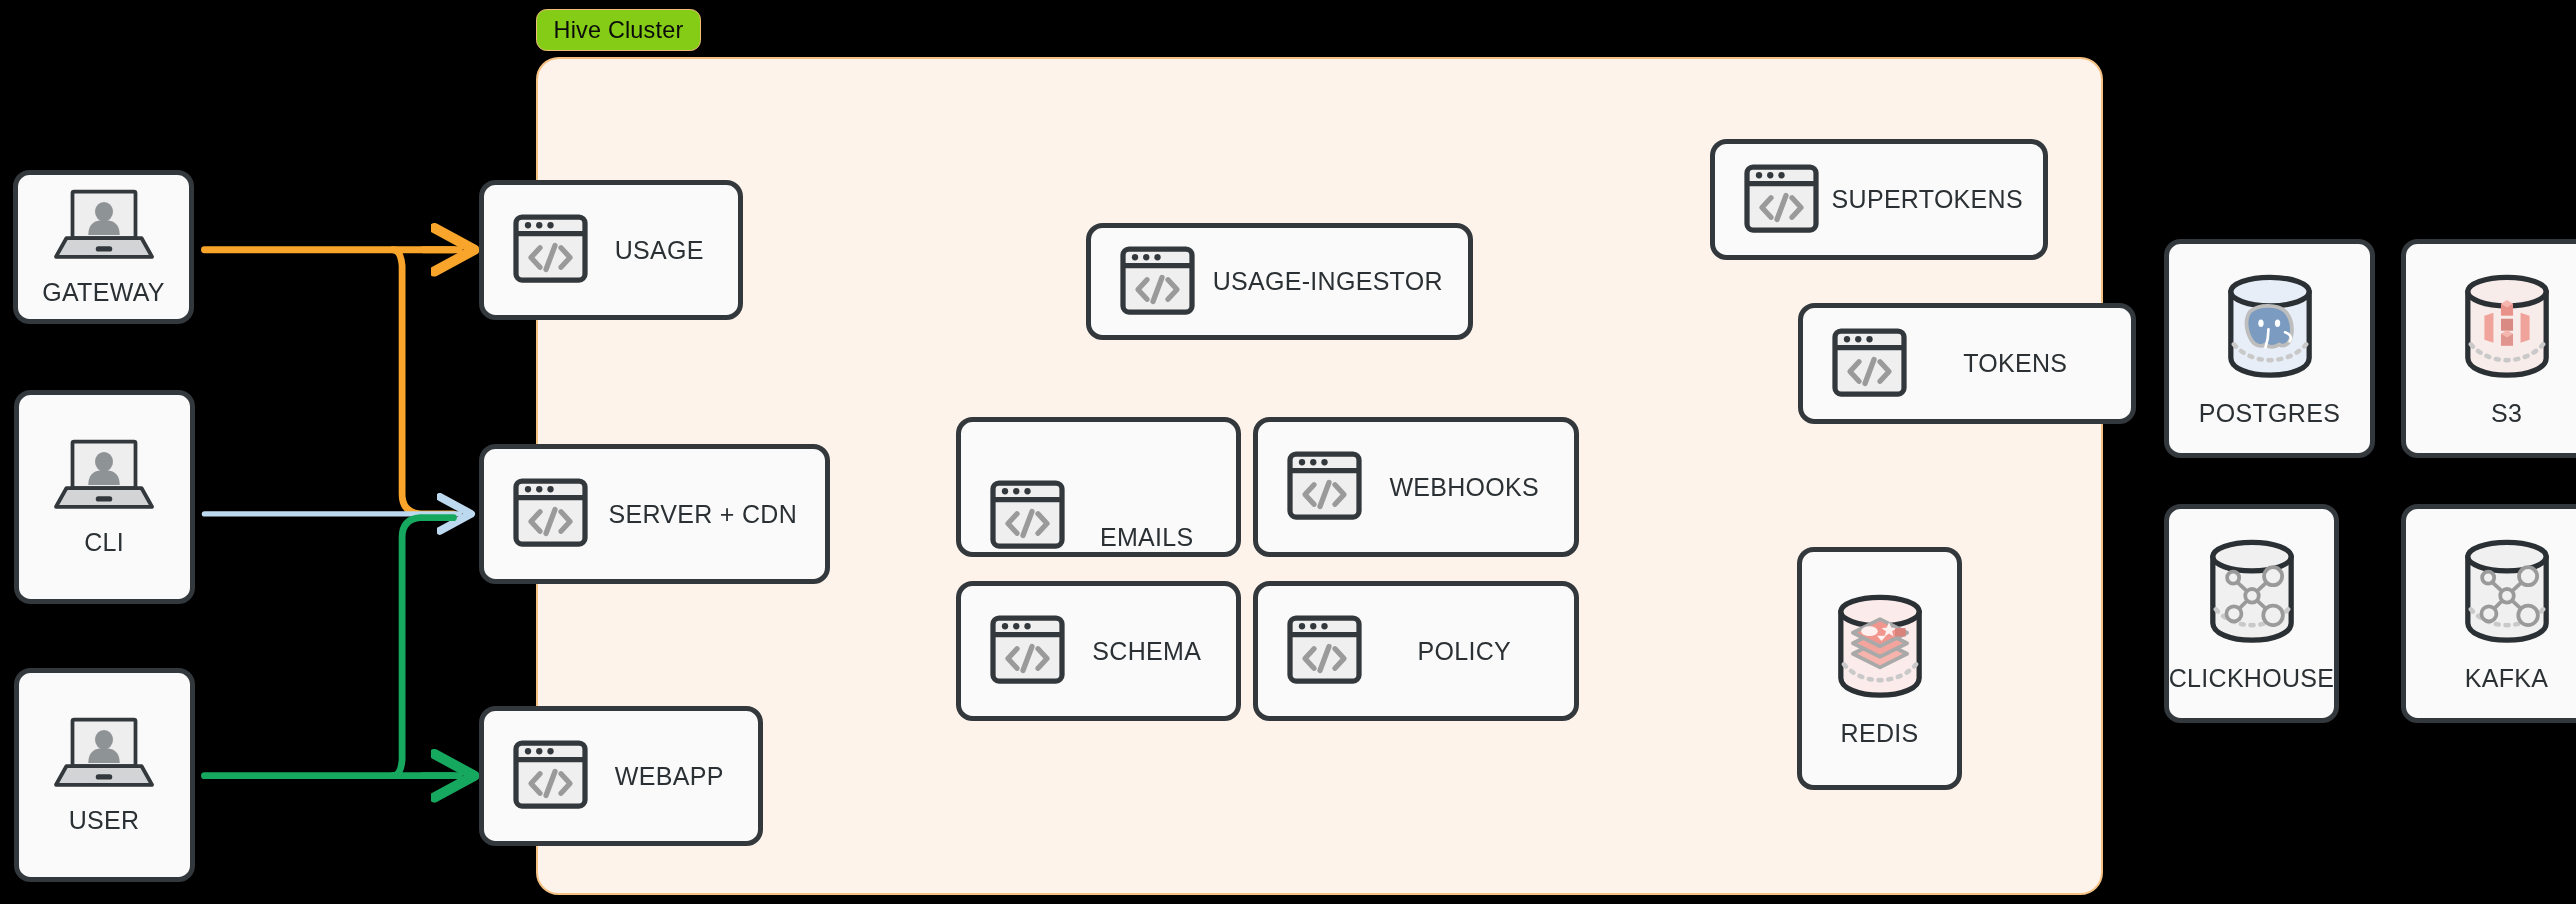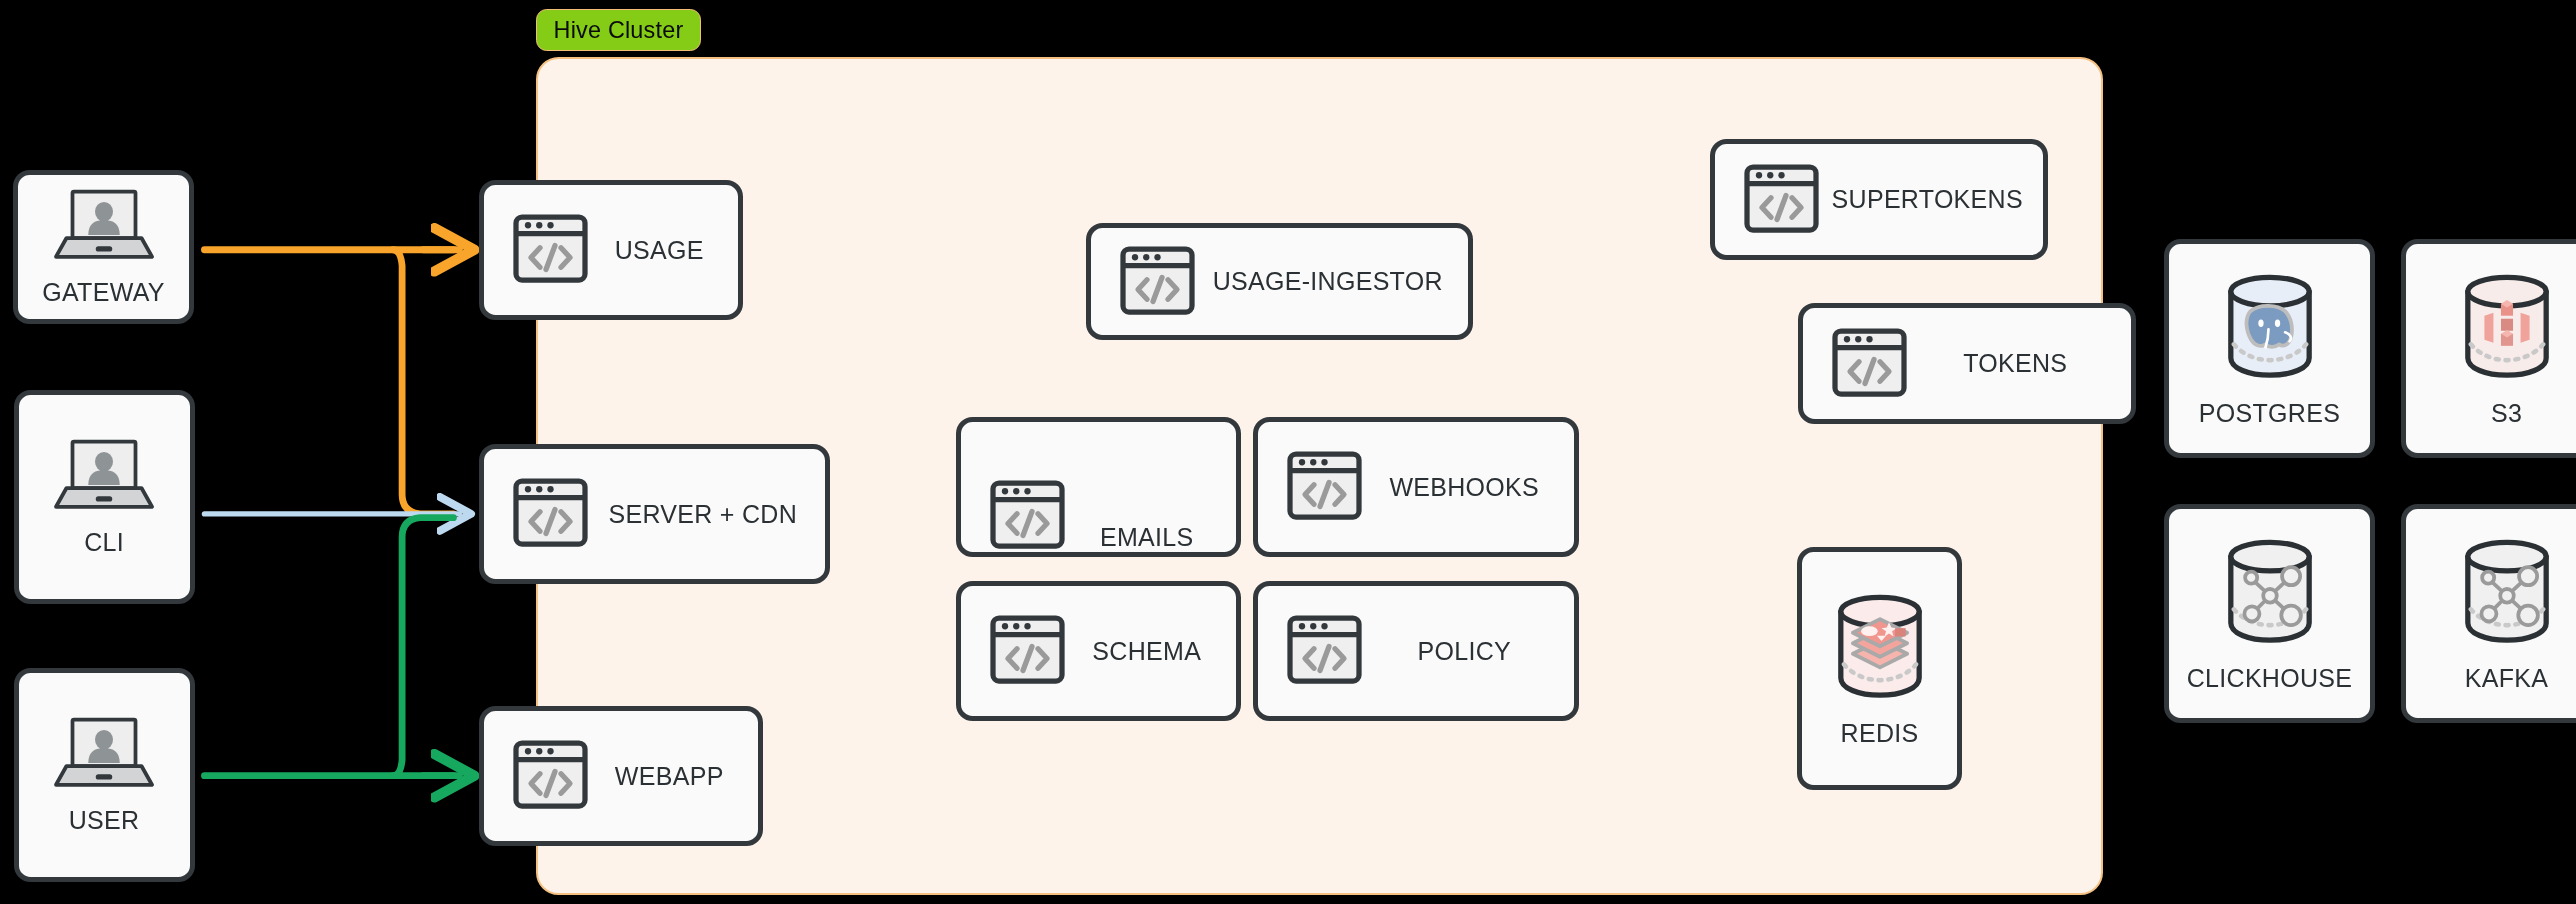--- a/index.html
+++ b/index.html
@@ -365,21 +365,21 @@
           <rect x="-8" y="-14" width="16" height="16" fill="#d98a82"></rect>
           <rect x="-8" y="6" width="16" height="16" fill="#e0968e"></rect>
           <path d="M-8,-34 L0,-39 L8,-34 L0,-29 Z" fill="#f4b6af"></path>
           <path d="M-8,6 L0,1 L8,6 L0,11 Z" fill="#f4b6af"></path>
         </g>
       </svg>
     </span>
     <span class="node-label">S3</span>
   </div>
 
-  <div class="node store" style="left:2164px; top:504px; width:211px; height:219px;">
+  <div class="node store" style="left:2164px; top:504px; width:175px; height:219px;">
     <span class="icon-db">
       <svg width="106" height="113" viewBox="0 0 140 150">
         <path d="M18,30 L18,118 C18,132 42,141 70,141 C98,141 122,132 122,118 L122,30 Z" fill="#f0f0f0" stroke="#2b3034" stroke-width="7" stroke-linejoin="round"></path>
         <ellipse cx="70" cy="30" rx="52" ry="19" fill="#f0f0f0" stroke="#2b3034" stroke-width="7"></ellipse>
         <path d="M22,100 C34,114 52,121 70,121 C88,121 106,114 118,100" fill="none" stroke="#c9c9c9" stroke-width="6" stroke-dasharray="4 9" stroke-linecap="round"></path>
         <g stroke="#9a9a9a" stroke-width="5" fill="none">
           <path d="M70,82 L96,58 M70,82 L46,60 M70,82 L48,104 M70,82 L96,106"></path>
         </g>
         <g fill="#f0f0f0" stroke="#9a9a9a" stroke-width="5">
           <circle cx="70" cy="82" r="9"></circle>

